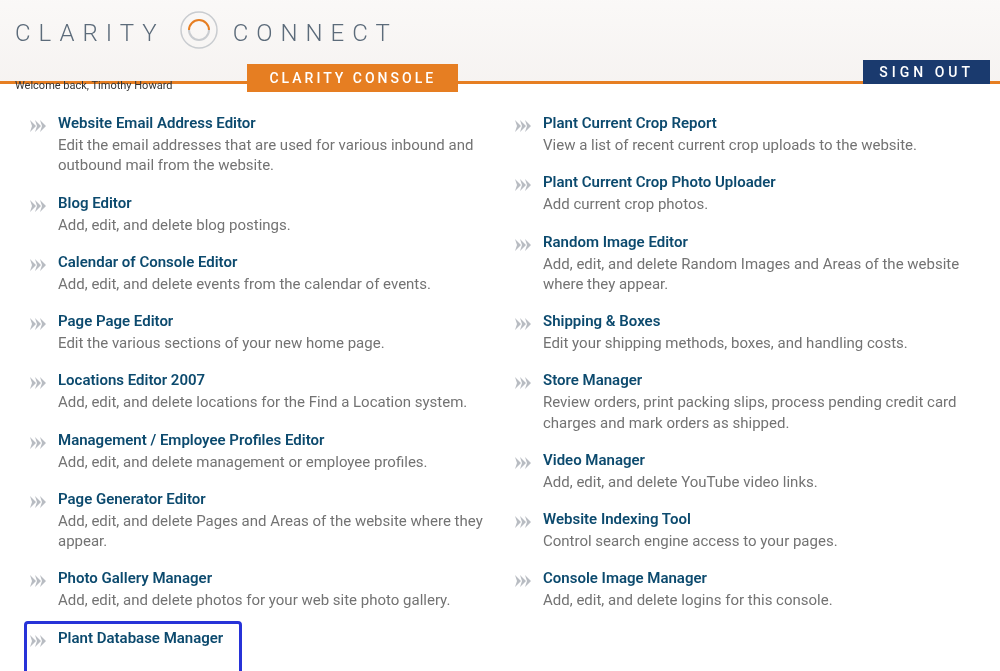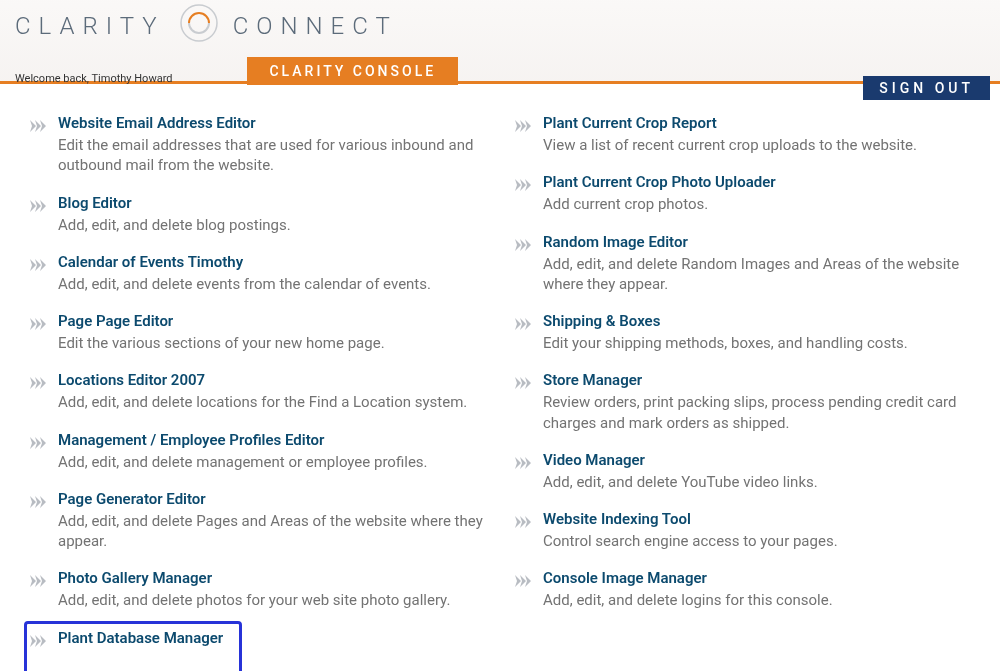--- a/index.html
+++ b/index.html
@@ -4,21 +4,21 @@
 <style>
   * { box-sizing: border-box; margin: 0; padding: 0; }
   body {
     font-family: -apple-system, BlinkMacSystemFont, "Segoe UI", Roboto, "Helvetica Neue", Arial, sans-serif;
     background: #fff;
     color: #333;
     width: 1000px;
   }
   .header {
     background: linear-gradient(180deg, rgba(250,248,247,0.95) 0%, rgba(245,242,240,0.9) 100%);
-    padding: 1px 15px 15px 15px;
+    padding: 8px 15px 15px 15px;
     position: relative;
     height: 84px;
     border-bottom: 3px solid #e67e22;
   }
   .logo-area {
     display: flex;
     align-items: center;
   }
   .logo-text {
     font-size: 24px;
@@ -44,21 +44,21 @@
     margin-top: 6px;
   }
   .welcome {
     font-size: 11px;
     color: #333;
     margin-top: 6px;
   }
   .signout {
     position: absolute;
     right: 10px;
-    top: 76px;
+    top: 60px;
     background: #1a3a6e;
     color: #fff;
     letter-spacing: 4px;
     font-size: 14px;
     padding: 4px 16px;
     font-weight: 500;
     cursor: pointer;
   }
   .content {
     display: flex;
@@ -141,21 +141,21 @@
           </svg></span>
         <a class="item-title">Blog Editor</a>
         <div class="item-desc">Add, edit, and delete blog postings.</div>
       </div>
       <div class="item" style="position: relative;">
         <span class="bullet"><svg width="16" height="12" viewBox="0 0 16 12">
             <polygon points="0,0 6,6 0,12 2,6" fill="#b8bcc2"></polygon>
             <polygon points="5,0 11,6 5,12 7,6" fill="#b8bcc2"></polygon>
             <polygon points="10,0 16,6 10,12 12,6" fill="#b8bcc2"></polygon>
           </svg></span>
-        <a class="item-title">Calendar of Events Timothy</a>
+        <a class="item-title">Calendar of Console Editor</a>
         <div class="item-desc">Add, edit, and delete events from the calendar of events.</div>
       </div>
       <div class="item" style="position: relative;">
         <span class="bullet"><svg width="16" height="12" viewBox="0 0 16 12">
             <polygon points="0,0 6,6 0,12 2,6" fill="#b8bcc2"></polygon>
             <polygon points="5,0 11,6 5,12 7,6" fill="#b8bcc2"></polygon>
             <polygon points="10,0 16,6 10,12 12,6" fill="#b8bcc2"></polygon>
           </svg></span>
         <a class="item-title">Page Page Editor</a>
         <div class="item-desc">Edit the various sections of your new home page.</div>

